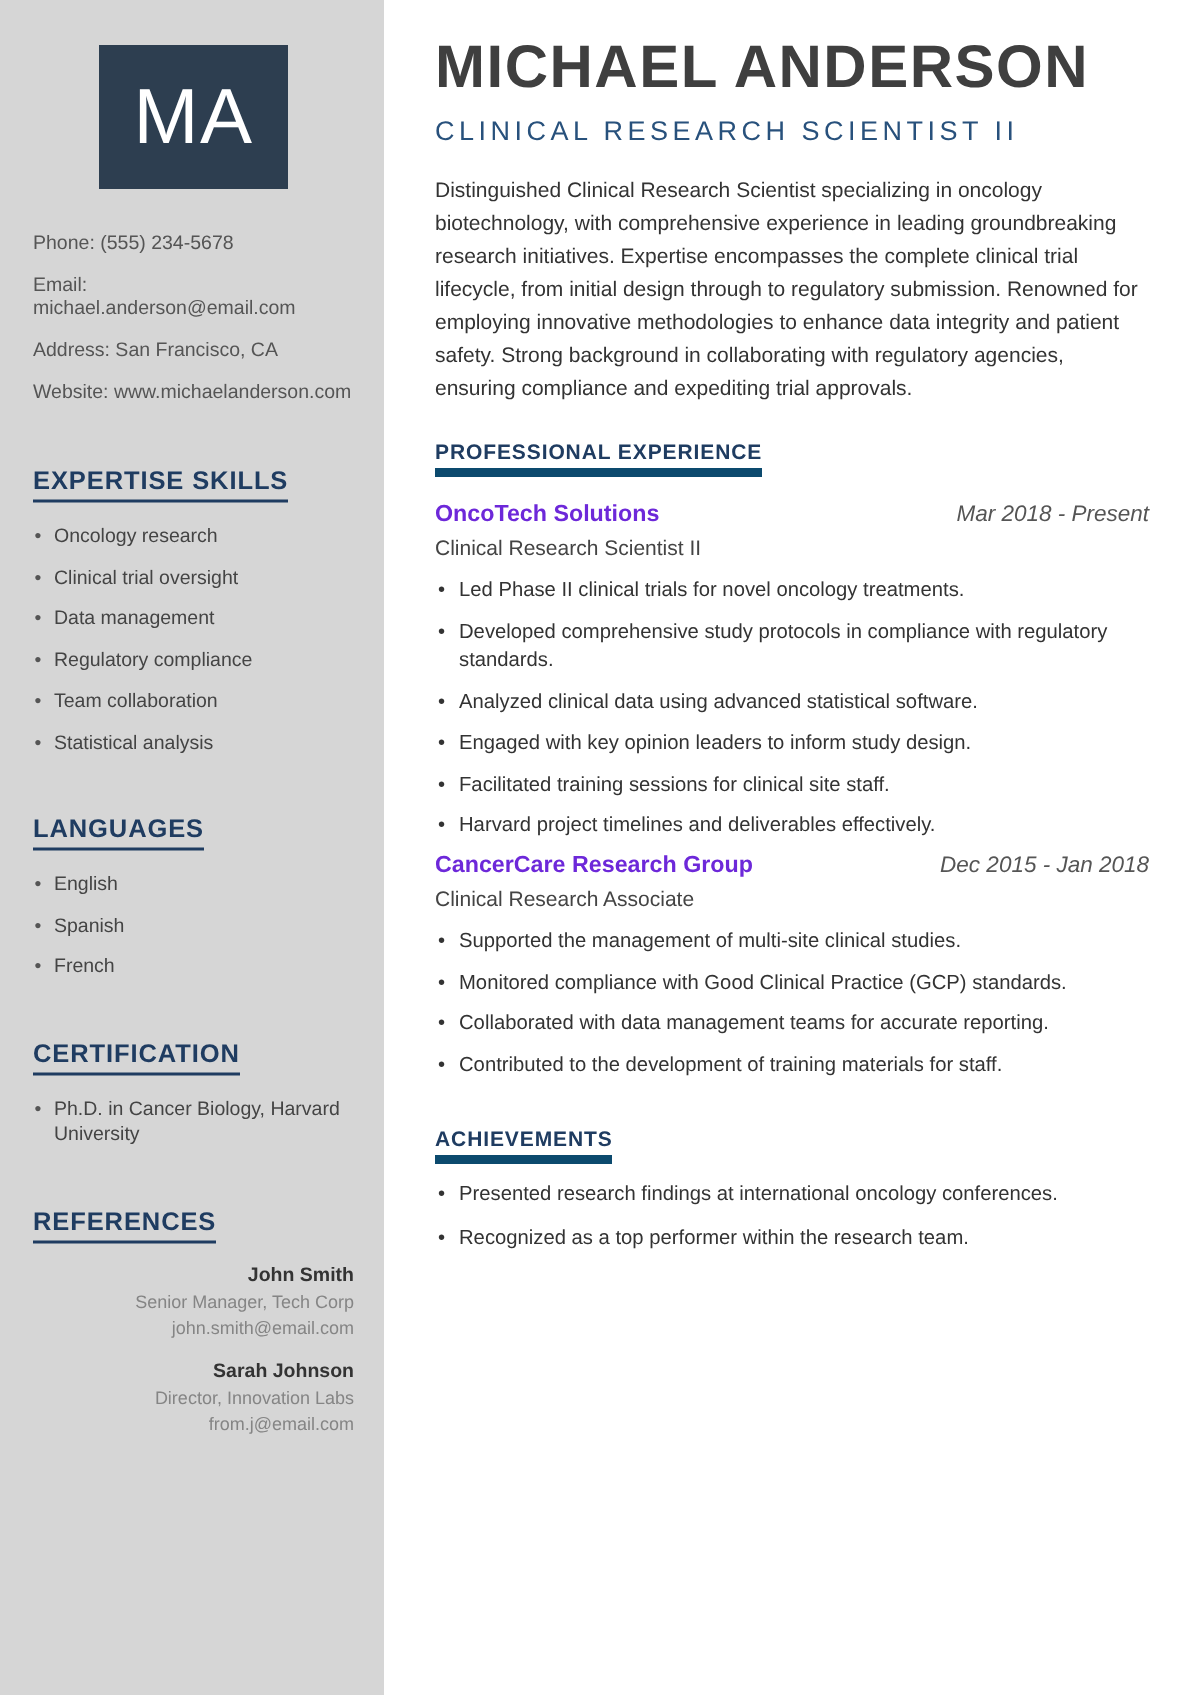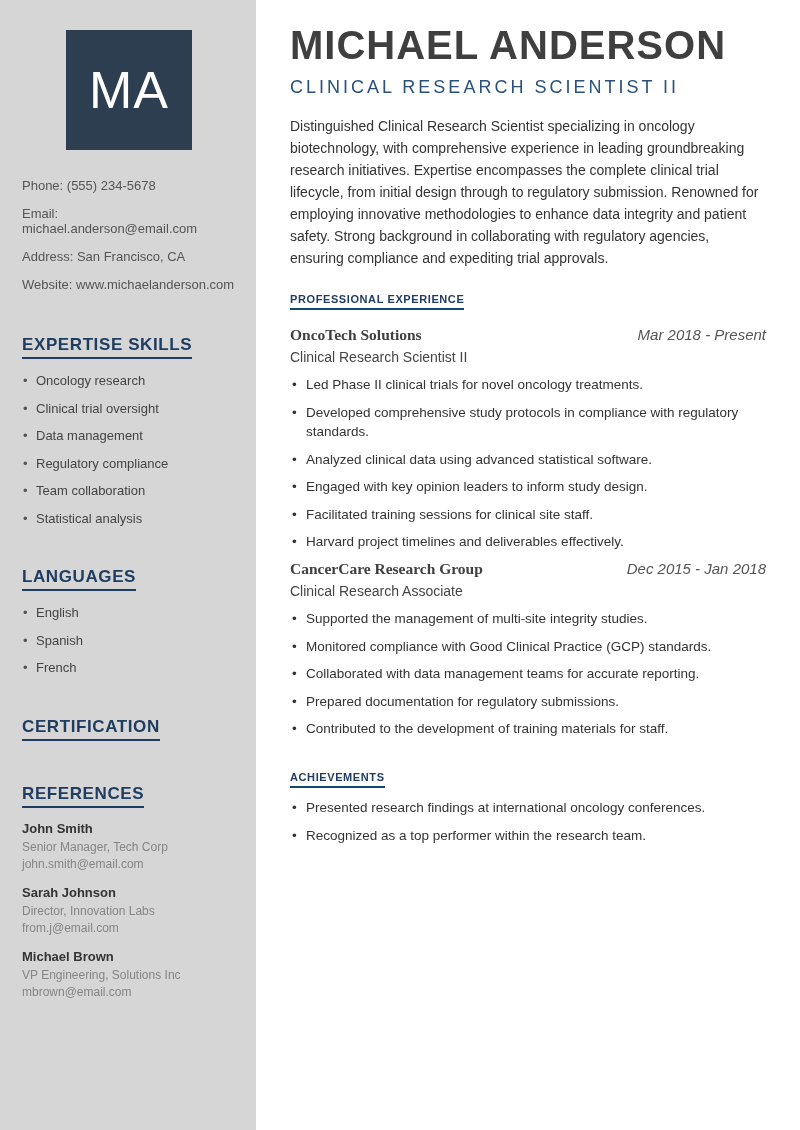--- a/index.html
+++ b/index.html
@@ -20,21 +20,21 @@
   
   .sidebar {
     width: 256px;
     min-width: 256px;
     height: 100%;
     background: #d6d6d6;
     padding: 30px 20px 30px 22px;
   }
   .monogram {
     width: 126px;
-    height: 120px;
+    height: 96px;
     background: #2d3e50;
     margin: 0 auto 28px auto;
     display: flex;
     align-items: center;
     justify-content: center;
   }
   .monogram span {
     color: #ffffff;
     font-size: 52px;
     letter-spacing: 1px;
@@ -63,21 +63,21 @@
     padding-left: 14px;
     margin-bottom: 10px;
     line-height: 1.35;
   }
   ul.side-list li::before {
     content: "\2022";
     position: absolute;
     left: 1px;
     color: #555;
   }
-  .ref-person { margin-bottom: 14px; }
+  .ref-person { margin-bottom: 14px; text-align: right; }
   .ref-name {
     font-size: 13px;
     font-weight: bold;
     color: #333;
     margin-bottom: 4px;
   }
   .ref-role, .ref-email {
     font-size: 12px;
     color: #858585;
     margin-bottom: 3px;
@@ -102,40 +102,39 @@
     margin-top: 11px;
   }
   .summary {
     font-size: 14px;
     line-height: 22px;
     color: #333;
     margin-top: 17px;
   }
   .main-heading {
     display: inline-block;
-    font-size: 11px;
+    font-size: 14px;
     font-weight: bold;
     color: #1f3c61;
     letter-spacing: 0.6px;
-    border-bottom: 2px solid #0c4a6e;
+    border-bottom: 6px solid #0c4a6e;
     padding-bottom: 3px;
     margin: 24px 0 10px 0;
   }
   .job { margin-bottom: 8px; }
   .job-head {
     display: flex;
     justify-content: space-between;
     align-items: baseline;
     margin-top: 6px;
   }
   .company {
     font-size: 15.5px;
     font-weight: bold;
-    color: #404040;
-    font-family: Liberation Serif, serif;
+    color: #6d28d9;
   }
   .dates {
     font-size: 15px;
     font-style: italic;
     color: #555;
   }
   .role {
     font-size: 14px;
     color: #444;
     margin: 5px 0 10px 0;
@@ -204,43 +203,42 @@
           <li>English</li>
 
           <li>Spanish</li>
 
           <li>French</li>
         </ul>
     </section>
 
     <section>
       <h2 class="side-heading">CERTIFICATION</h2>
+      <ul class="side-list">
+
+          <li>Ph.D. in Cancer Biology, Harvard University</li>
+        </ul>
     </section>
 
     <section>
       <h2 class="side-heading">REFERENCES</h2>
       <div>
 
           <div class="ref-person">
             <div class="ref-name">John Smith</div>
             <div class="ref-role">Senior Manager, Tech Corp</div>
             <div class="ref-email">john.smith@email.com</div>
           </div>
 
           <div class="ref-person">
             <div class="ref-name">Sarah Johnson</div>
             <div class="ref-role">Director, Innovation Labs</div>
             <div class="ref-email">from.j@email.com</div>
           </div>
 
-          <div class="ref-person">
-            <div class="ref-name">Michael Brown</div>
-            <div class="ref-role">VP Engineering, Solutions Inc</div>
-            <div class="ref-email">mbrown@email.com</div>
-          </div>
         </div>
     </section>
 
   </aside>
 
   <main class="main">
 
     <h1 class="person-name">MICHAEL ANDERSON</h1>
     <div class="person-title">CLINICAL RESEARCH SCIENTIST II</div>
 
@@ -272,28 +270,27 @@
       </div>
 
       <div class="job">
         <div class="job-head">
           <span class="company">CancerCare Research Group</span>
           <span class="dates">Dec 2015 - Jan 2018</span>
         </div>
         <div class="role">Clinical Research Associate</div>
         <ul class="bullets">
 
-            <li>Supported the management of multi-site integrity studies.</li>
+            <li>Supported the management of multi-site clinical studies.</li>
 
             <li>Monitored compliance with Good Clinical Practice (GCP) standards.</li>
 
 
             <li>Collaborated with data management teams for accurate reporting.</li>
 
-            <li>Prepared documentation for regulatory submissions.</li>
 
             <li>Contributed to the development of training materials for staff.</li>
           </ul>
       </div>
     </section>
 
     <section class="achievements-section">
       <h2 class="main-heading">ACHIEVEMENTS</h2>
       <ul class="bullets">
 

